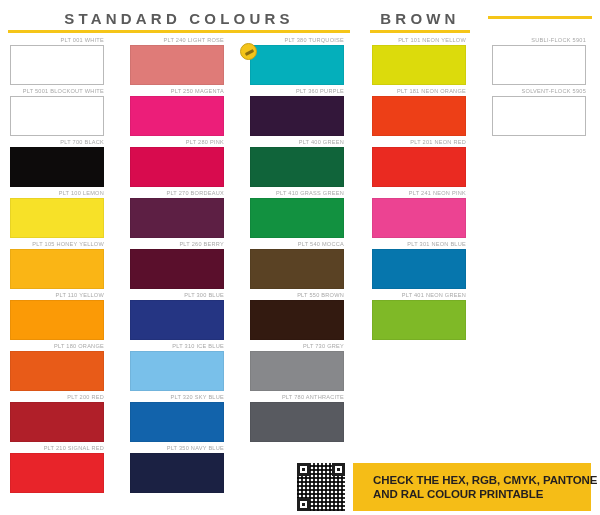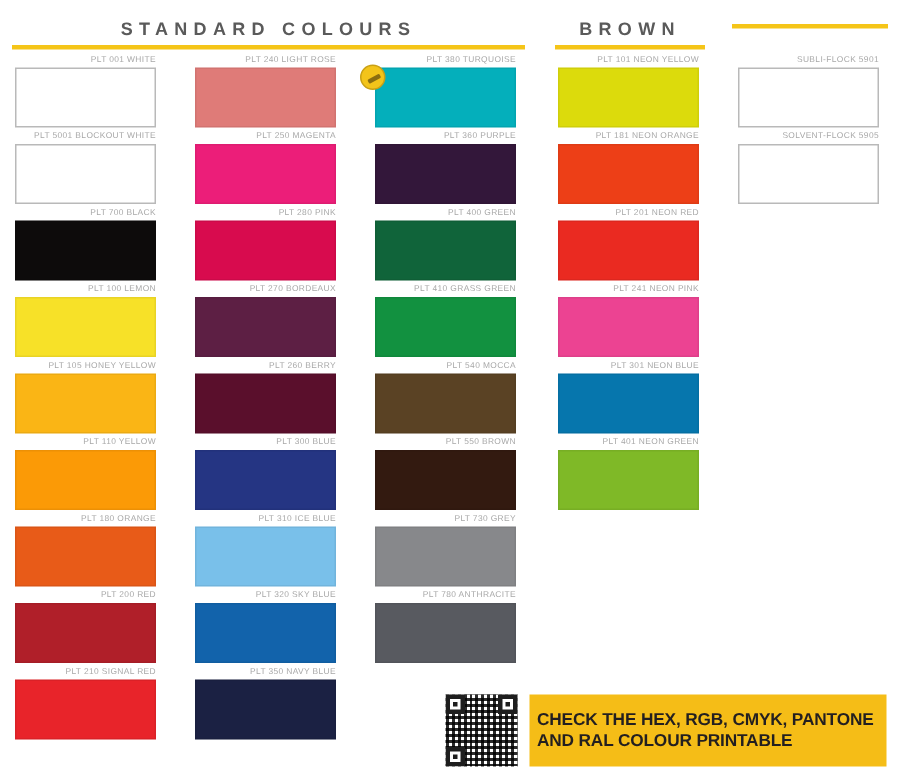--- a/index.html
+++ b/index.html
@@ -15,21 +15,21 @@
     width: 600px; height: 515px;
     background: #ffffff;
   }
 
   
   .section-head {
     position: absolute;
     top: 12px;
   }
   .section-title {
-    font-size: 12px;
+    font-size: 15px;
     font-weight: bold;
     letter-spacing: 4.2px;
     color: #5a5a5a;
     text-align: center;
     white-space: nowrap;
     line-height: 14px;
     height: 14px;
   }
   .section-rule {
     margin-top: 4px;
@@ -129,21 +129,21 @@
   #qr .f-tr { right: 0; top: 0; }
   #qr .f-bl { left: 0; bottom: 0; }
 
   #promo-banner {
     width: 238px;
     height: 48px;
     background: #f5bd17;
     display: flex;
     flex-direction: column;
     justify-content: center;
-    padding: 0 0 0 5px;
+    padding: 0 0 0 20px;
   }
   .promo-line {
     font-size: 11.5px;
     font-weight: bold;
     color: #231f20;
     letter-spacing: -0.1px;
     line-height: 14px;
     white-space: nowrap;
   }
 </style>

